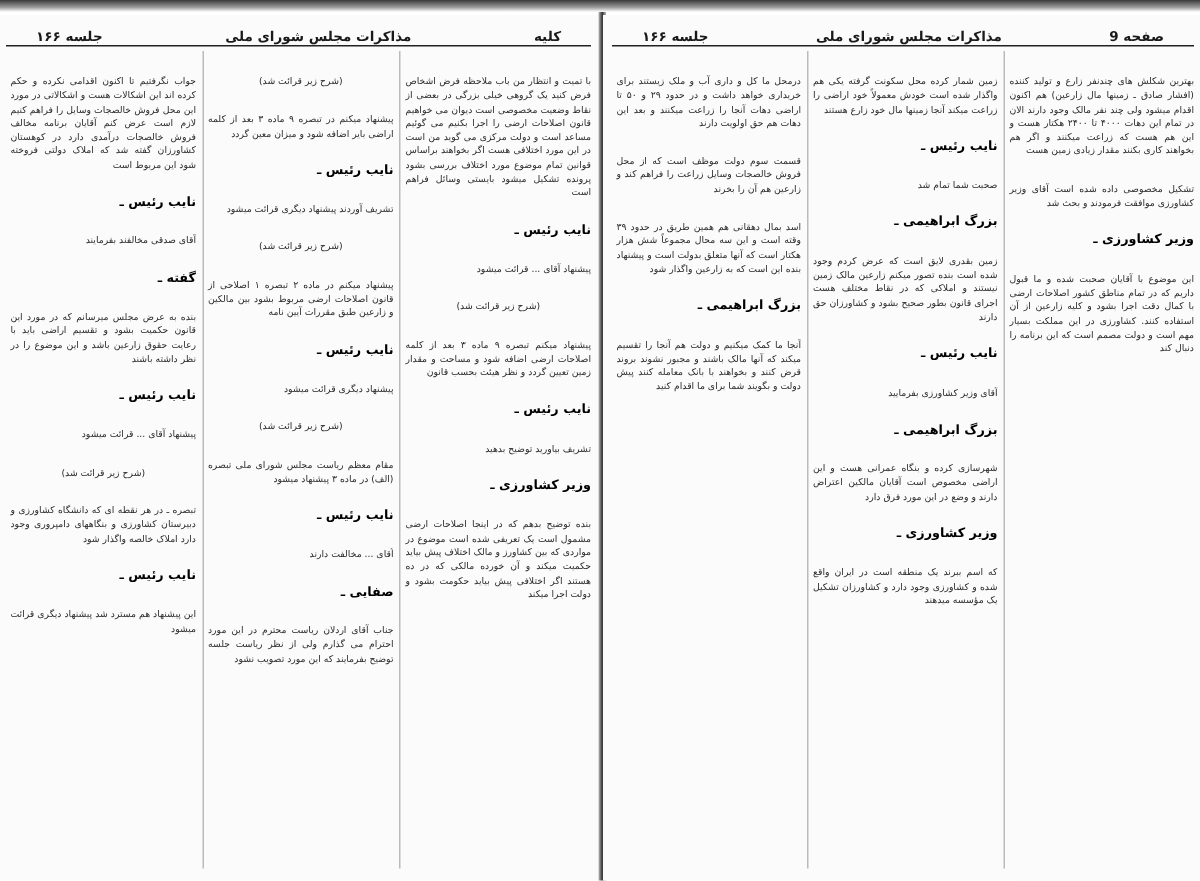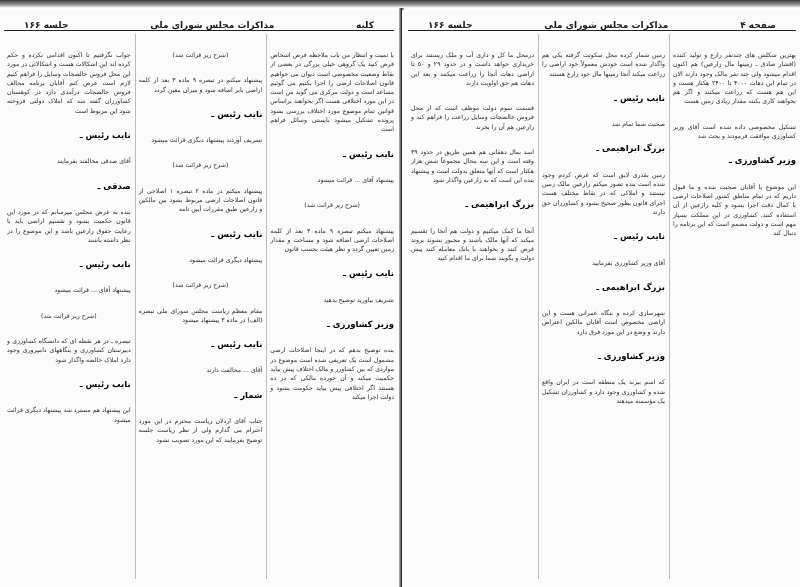--- a/index.html
+++ b/index.html
@@ -70,44 +70,44 @@
         <p><span class="speaker">نایب رئیس ـ</span></p>
         <p>تشریف آوردند پیشنهاد دیگری قرائت میشود</p>
         <p class="center">(شرح زیر قرائت شد)</p>
         <p>پیشنهاد میکنم در ماده ۲ تبصره ۱ اصلاحی از قانون اصلاحات ارضی مربوط بشود بین مالکین و زارعین طبق مقررات آیین نامه</p>
         <p><span class="speaker">نایب رئیس ـ</span></p>
         <p>پیشنهاد دیگری قرائت میشود</p>
         <p class="center">(شرح زیر قرائت شد)</p>
         <p>مقام معظم ریاست مجلس شورای ملی تبصره (الف) در ماده ۳ پیشنهاد میشود</p>
         <p><span class="speaker">نایب رئیس ـ</span></p>
         <p>آقای ... مخالفت دارند</p>
-        <p><span class="speaker">شمار ـ</span></p>
+        <p><span class="speaker">صفایی ـ</span></p>
         <p>جناب آقای اردلان ریاست محترم در این مورد احترام می گذارم ولی از نظر ریاست جلسه توضیح بفرمایند که این مورد تصویب نشود</p>
       </div>
     <div class="col">
         <p>جواب نگرفتیم تا اکنون اقدامی نکرده و حکم کرده اند این اشکالات هست و اشکالاتی در مورد این محل فروش خالصجات وسایل را فراهم کنیم لازم است عرض کنم آقایان برنامه مخالف فروش خالصجات درآمدی دارد در کوهستان کشاورزان گفته شد که املاک دولتی فروخته شود این مربوط است</p>
         <p><span class="speaker">نایب رئیس ـ</span></p>
         <p>آقای صدقی مخالفند بفرمایند</p>
-        <p><span class="speaker">صدقی ـ</span></p>
+        <p><span class="speaker">گفته ـ</span></p>
         <p>بنده به عرض مجلس میرسانم که در مورد این قانون حکمیت بشود و تقسیم اراضی باید با رعایت حقوق زارعین باشد و این موضوع را در نظر داشته باشند</p>
         <p><span class="speaker">نایب رئیس ـ</span></p>
         <p>پیشنهاد آقای ... قرائت میشود</p>
         <p class="center">(شرح زیر قرائت شد)</p>
         <p>تبصره ـ در هر نقطه ای که دانشگاه کشاورزی و دبیرستان کشاورزی و بنگاههای دامپروری وجود دارد املاک خالصه واگذار شود</p>
         <p><span class="speaker">نایب رئیس ـ</span></p>
         <p>این پیشنهاد هم مسترد شد پیشنهاد دیگری قرائت میشود</p>
       </div>
   </div>
 </div>
 
 <div class="gutter"></div>
 
 <div class="page right">
   <div class="header">
-    <span>صفحه ۴</span>
+    <span>صفحه 9</span>
     <span>مذاکرات مجلس شورای ملی</span>
     <span>جلسه ۱۶۶</span>
   </div>
   <div class="cols">
     <div class="col">
         <p>بهترین شکلش های چندنفر زارع و تولید کننده (افشار صادق ـ زمینها مال زارعین) هم اکنون اقدام میشود ولی چند نفر مالک وجود دارند الان در تمام این دهات ۴۰۰۰ تا ۲۴۰۰ هکتار هست و این هم هست که زراعت میکنند و اگر هم بخواهند کاری بکنند مقدار زیادی زمین هست</p>
         <p>تشکیل مخصوصی داده شده است آقای وزیر کشاورزی موافقت فرمودند و بحث شد</p>
         <p><span class="speaker">وزیر کشاورزی ـ</span></p>
         <p>این موضوع با آقایان صحبت شده و ما قبول داریم که در تمام مناطق کشور اصلاحات ارضی با کمال دقت اجرا بشود و کلیه زارعین از آن استفاده کنند. کشاورزی در این مملکت بسیار مهم است و دولت مصمم است که این برنامه را دنبال کند</p>
       </div>

